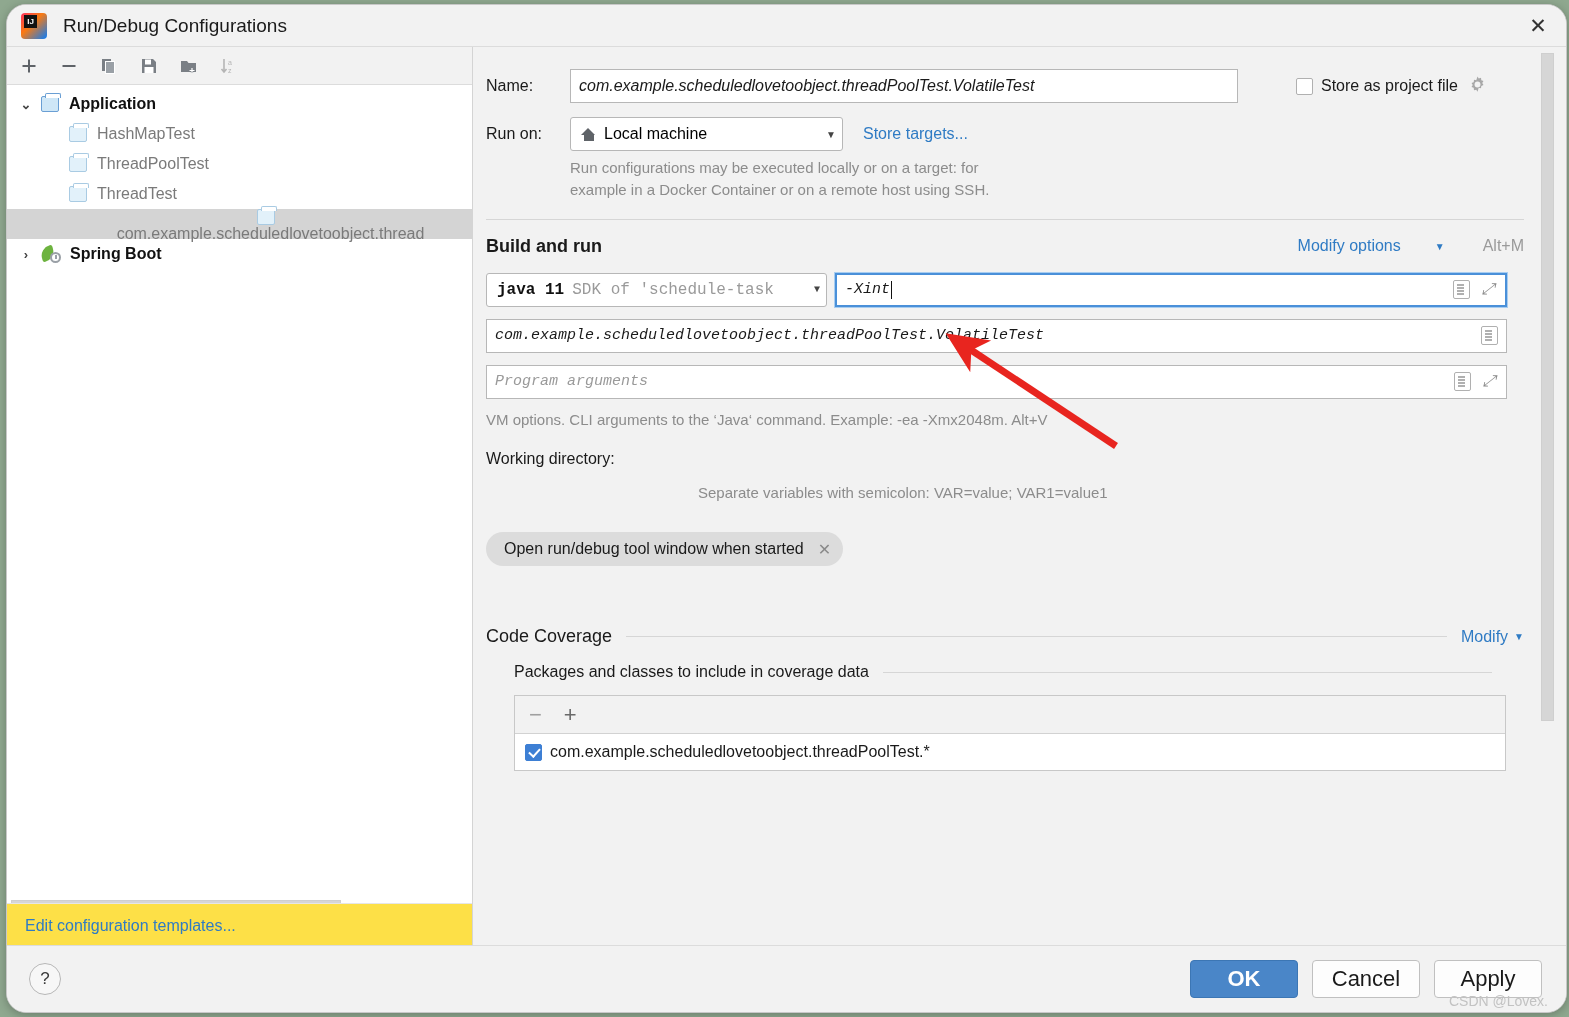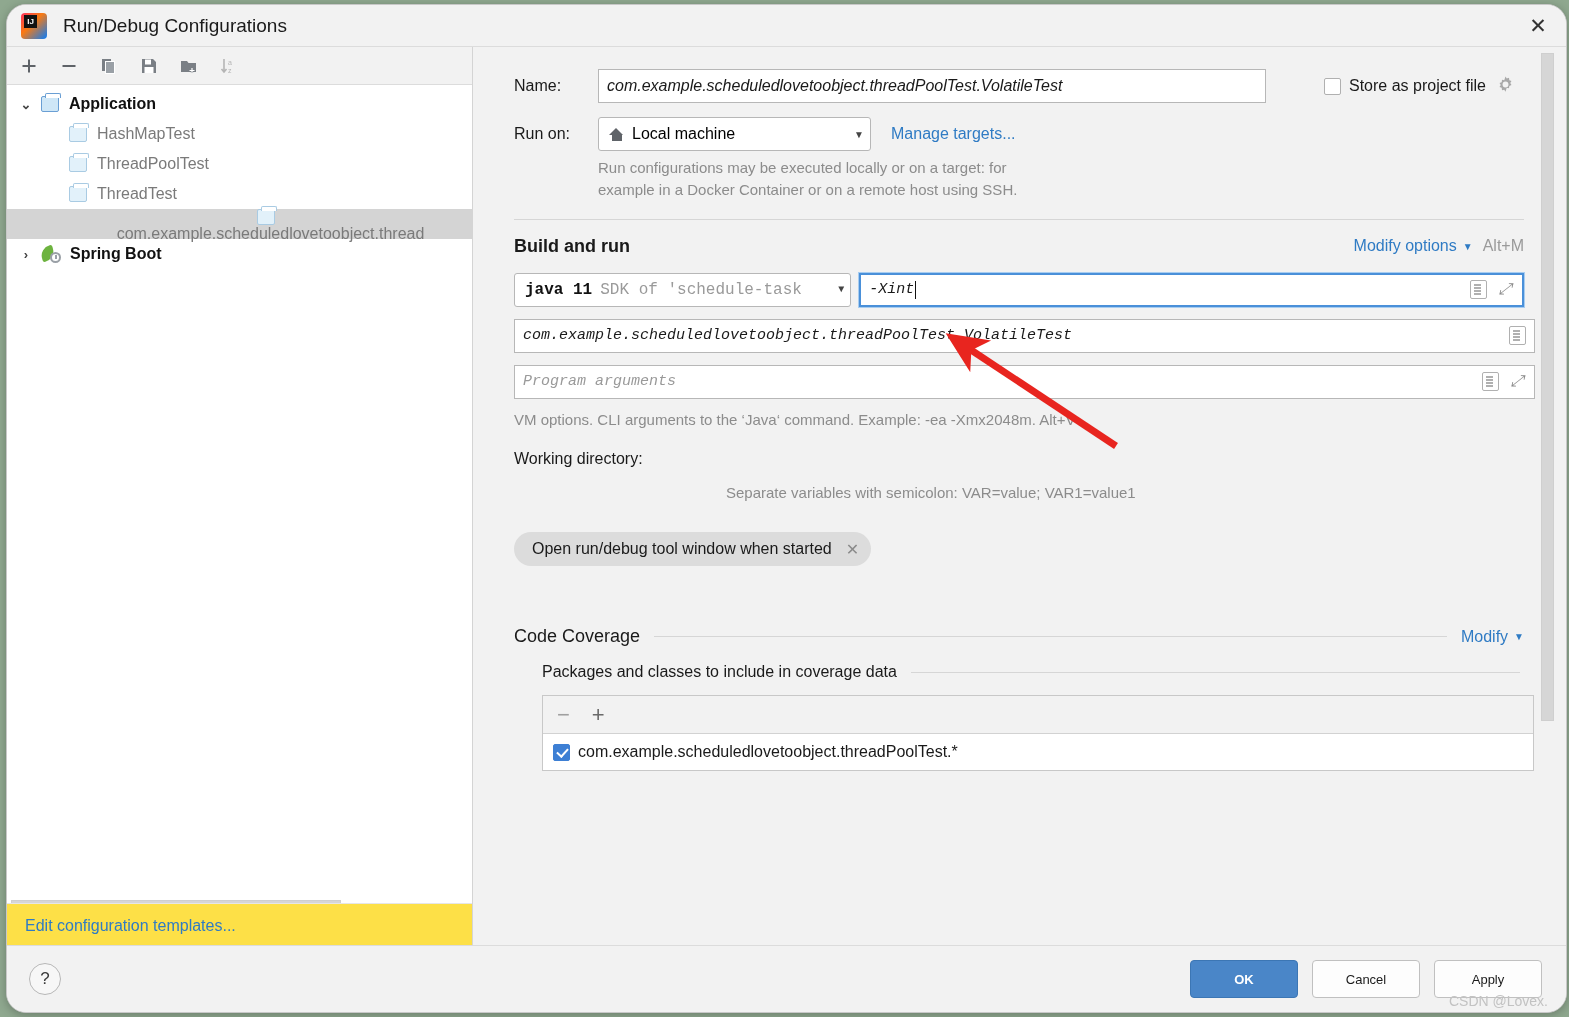--- a/index.html
+++ b/index.html
@@ -154,21 +154,21 @@
   }
   .link { color: #2f7bc4; font-size: 16px; cursor: pointer; }
 
   
   .right-panel {
     position: absolute; left: 467px; top: 42px;
     width: 1090px; height: 900px;
     background: #f2f2f2;
     overflow: hidden;
   }
-  .rp-inner { position: relative; padding: 18px 40px 0 40px; }
+  .rp-inner { position: relative; padding: 18px 40px 0 12px; }
 
   .row { display: flex; align-items: center; margin-bottom: 14px; }
   .lbl { font-size: 16px; color: #1a1a1a; }
 
   .tfield {
     background: #fff;
     border: 1px solid #b7b7b7;
     height: 34px;
     display: flex; align-items: center;
     padding: 0 8px;
@@ -312,21 +312,21 @@
     width: 32px; height: 32px; border-radius: 50%;
     border: 1px solid #b7b7b7; background: #f7f7f7;
     display: flex; align-items: center; justify-content: center;
     font-size: 17px; color: #3a3a3a; cursor: pointer;
   }
   .btns { margin-left: auto; margin-right: 24px; display: flex; gap: 14px; }
   .btn {
     min-width: 108px; height: 38px;
     border: 1px solid #c0c0c0; border-radius: 4px;
     background: #fdfdfd; color: #1a1a1a;
-    font-size: 13px;
+    font-size: 22px;
     display: flex; align-items: center; justify-content: center;
     cursor: pointer;
   }
   .btn.primary {
     background: #4a86c8; border-color: #3c76b4;
     color: #fff; font-weight: bold;
   }
 
   .watermark {
     position: absolute; right: 18px; bottom: 3px;
@@ -463,31 +463,31 @@
           </div>
         </div>
 
         <div class="row" style="margin-bottom:6px;">
           <span class="lbl" style="width:84px;">Run on:</span>
           <div class="combo" style="width:273px;">
             <span class="home-ic"></span>
             <span>Local machine</span>
             <span class="caret">▼</span>
           </div>
-          <span class="link" style="margin-left:20px;">Manage targets...</span>
+          <span class="link" style="margin-left:20px;">Store targets...</span>
         </div>
 
         <div style="margin-left:84px;">
           <div class="hint">Run configurations may be executed locally or on a target: for</div>
           <div class="hint">example in a Docker Container or on a remote host using SSH.</div>
         </div>
 
         <div style="height:1px;background:#d6d6d6;margin:18px 0 0 0;"></div>
 
-        <div class="sect-head" style="margin-top:16px;">
+        <div class="sect-head" style="margin-top:16px;gap:28px;">
           <span class="sect-title">Build and run</span>
           <span style="flex:1"></span>
           <span class="sect-right">Modify options</span>
           <span class="caret" style="color:#2f7bc4;padding-left:6px;">▼</span>
           <span class="shortcut">Alt+M</span>
         </div>
 
         <div style="display:flex;align-items:center;margin-bottom:12px;">
           <div class="combo mono" style="width:341px;">
             <span style="font-weight:bold;color:#111;">java 11</span>

